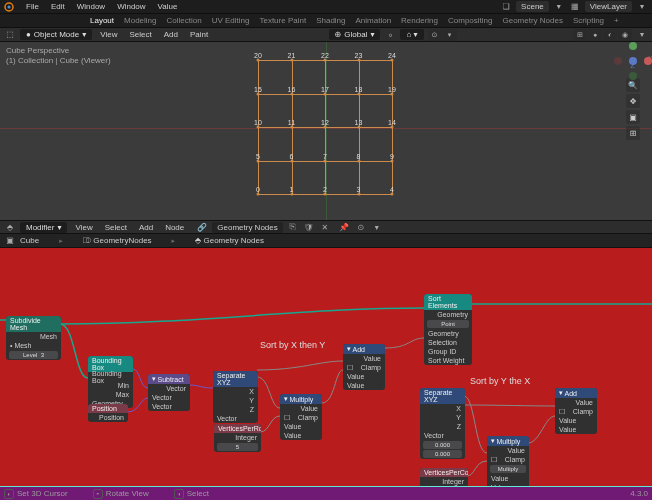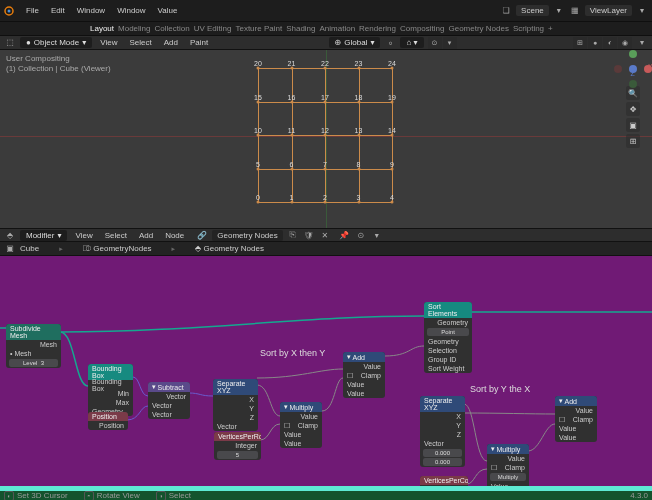--- a/index.html
+++ b/index.html
@@ -1,28 +1,28 @@
 <!DOCTYPE html>
 <html><head>
 <meta charset="utf-8">
 <style>
 * { margin: 0; padding: 0; box-sizing: border-box; font-family: -apple-system, BlinkMacSystemFont, "Segoe UI", sans-serif; }
 body { background: #1d1d1d; color: #ccc; width: 652px; height: 500px; overflow: hidden; font-size: 9px; position: relative; }
 
 
-.topbar { height: 22px; background: #1d1d1d; display: flex; align-items: center; padding: 0 4px; border-bottom: 1px solid #0f0f0f; }
+.topbar { height: 14px; background: #1d1d1d; display: flex; align-items: center; padding: 0 4px; border-bottom: 1px solid #0f0f0f; }
 .topbar .logo { width: 10px; height: 10px; margin-right: 6px; display:flex; align-items:center; justify-content:center; }
 .topbar .menu-item { padding: 0 6px; font-size: 8px; color: #ccc; }
 .topbar .right { margin-left: auto; display: flex; align-items: center; gap: 4px; }
 .chip { background: #2d2d2d; padding: 1px 5px; border-radius: 2px; font-size: 8px; display:flex; align-items:center; gap:3px;}
 .chip.dark { background: #232323; }
 .icobtn { width: 12px; height: 12px; border-radius: 2px; display: flex; align-items: center; justify-content: center; font-size: 8px; color:#aaa; }
 
 
-.tabbar { height: 14px; background: #1d1d1d; border-bottom: 1px solid #0f0f0f; display: flex; align-items: center; padding-left: 90px; gap: 4px;}
+.tabbar { height: 14px; background: #1d1d1d; border-bottom: 1px solid #0f0f0f; display: flex; align-items: center; padding-left: 90px; gap: 10px;}
 .tabbar .tab { font-size: 8px; color: #888; }
 .tabbar .tab.active { color: #eee; }
 
 
 .vp-header { height: 14px; background: #2d2d2d; display: flex; align-items: center; padding: 0 4px; gap: 4px; border-bottom: 1px solid #111;}
 .dropdown { background: #1d1d1d; padding: 1px 6px; border-radius: 2px; font-size: 8px; color: #ddd; display:flex; align-items:center; gap:3px;}
 .vp-header .hmenu { font-size: 8px; color: #ccc; padding: 0 4px; }
 .vp-header .spacer { flex: 1; }
 .btnrow { display:flex; gap:1px; }
 .btnrow .b { width:14px; height:12px; background:#2a2a2a; border-radius:1px; display:flex; align-items:center; justify-content:center; font-size:7px; color:#aaa;}
@@ -45,36 +45,36 @@
 .vrtool { width:14px; height:14px; background:#2d2d2d99; border-radius:2px; display:flex; align-items:center; justify-content:center; font-size:8px; color:#ccc;}
 
 
 .ne-header { height: 14px; background: #2d2d2d; display:flex; align-items:center; padding:0 4px; gap:4px; border-top:1px solid #111; border-bottom:1px solid #111;}
 .ne-header .hmenu { font-size:8px; color:#ccc; padding:0 4px;}
 .ne-sub { height:14px; background:#232323; display:flex; align-items:center; padding:0 4px; gap:4px; border-bottom:1px solid #111;}
 .breadcrumb { display:flex; align-items:center; gap:20px; font-size:8px; color:#ccc;}
 .breadcrumb .sep { color:#666; font-size:7px;}
 
 
-.node-canvas { position:relative; height:246px; background:#701a75; overflow:hidden; }
+.node-canvas { position:relative; height:246px; background:#b91c1c; overflow:hidden; }
 
 .frame-label { position:absolute; font-size:9px; color:#ddd; }
 .node { position:absolute; background:#303030; border-radius:3px; font-size:7px; overflow:hidden; min-width:40px;}
 .node .nh { padding:1px 4px; font-size:7px; color:#eee; display:flex; align-items:center; gap:2px;}
 .node .nh.green { background:#1f6e5f; }
 .node .nh.teal { background:#168a80; }
 .node .nh.purple { background:#5a4a8a; }
 .node .nh.dblue { background:#2f4a78; }
 .node .nh.red { background:#7a3a48; }
 .node .row { padding:1px 4px; color:#ccc; display:flex; align-items:center; justify-content:space-between; height:9px;}
 .node .row.out { justify-content:flex-end; }
 .node .field { background:#49494c; margin:1px 3px; padding:0 3px; border-radius:2px; height:8px; font-size:6px; display:flex; align-items:center; justify-content:center; color:#ddd;}
 
 
-.statusbar { position:absolute; bottom:0; left:0; right:0; height:14px; background:#14532d; display:flex; align-items:center; padding:0 4px; gap:16px; border-top:5px solid #5eead4;}
+.statusbar { position:absolute; bottom:0; left:0; right:0; height:14px; background:#701a75; display:flex; align-items:center; padding:0 4px; gap:25px; border-top:1px solid #5eead4;}
 .status-item { display:flex; align-items:center; gap:3px; font-size:8px; color:#999;}
 .status-item .ico { width:10px; height:10px; border:1px solid #555; border-radius:2px; display:flex; align-items:center; justify-content:center; font-size:6px;}
 
 svg.wire-svg { position:absolute; top:0; left:0; width:100%; height:100%; pointer-events:none; }
 </style>
 </head>
 <body>
 
 <div class="topbar">
   <span class="logo">
@@ -137,21 +137,21 @@
     <span class="b">⊞</span>
     <span class="b">●</span>
     <span class="b">◐</span>
     <span class="b">◉</span>
   </span>
   <span class="icobtn">▾</span>
 </div>
 
 <div class="viewport">
   <div class="label">
-    <div>User Compositing</div>
+    <div>Cube Perspective</div>
     <div>(1) Collection | Cube (Viewer)</div>
   </div>
   <div class="axis x"></div>
   <div class="axis y"></div>
   <div class="grid-wrap" id="gridwrap">
       <div class="gline" style="left: 0px; top: 0px; width: 1px; height: 134px;"></div>
       <div class="gline" style="top: 0px; left: 0px; height: 1px; width: 134px;"></div>
       <div class="gline" style="left: 33.5px; top: 0px; width: 1px; height: 134px;"></div>
       <div class="gline" style="top: 33.5px; left: 0px; height: 1px; width: 134px;"></div>
       <div class="gline" style="left: 67px; top: 0px; width: 1px; height: 134px;"></div>

